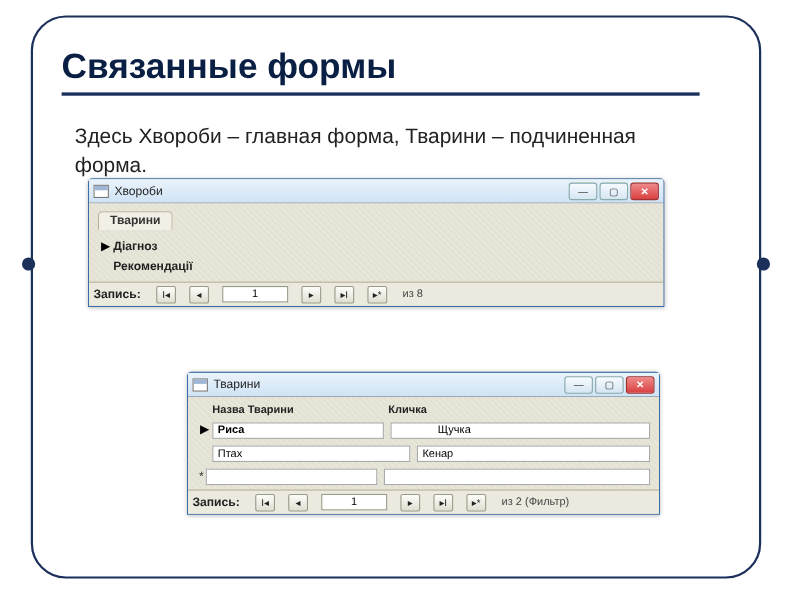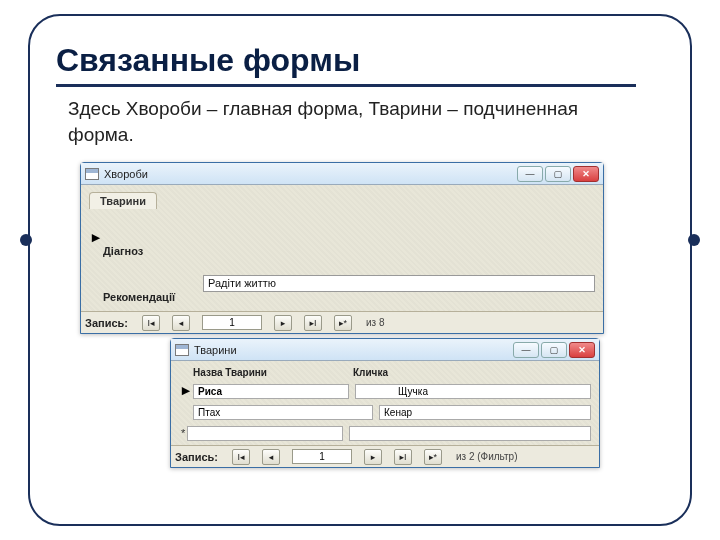--- a/index.html
+++ b/index.html
@@ -28,21 +28,21 @@
     color: #0a1f44;
   }
   .title-underline {
     position: absolute;
     left: 56px; top: 84px;
     width: 580px; height: 3px;
     background: #1a2f5a;
   }
   .desc {
     position: absolute;
-    left: 68px; top: 96px;
+    left: 68px; top: 112px;
     width: 560px;
     font-size: 19px;
     color: #222;
     line-height: 1.35;
   }
   .dot { position:absolute; width:12px; height:12px; background:#1a2f5a; border-radius:50%; }
 
   
   .win {
     position: absolute;
@@ -105,21 +105,21 @@
     margin-bottom: 2px;
   }
   .record-row {
     display:flex; align-items:center;
     margin-top: 6px;
   }
   .selarrow {
     width: 14px; text-align:center; font-size:11px; color:#000;
   }
   .flabel {
-    width: 100px; font-size:11px; font-weight:bold; color:#222;margin-top:28px;
+    width: 100px; font-size:11px; font-weight:bold; color:#222;
   }
   .finput {
     flex: 1;
     height: 17px;
     border: 1px solid #999;
     background: #fff;
     font-size: 11px;
     padding: 0 4px;
     line-height: 15px;
     color:#111;
@@ -184,21 +184,20 @@
   </div>
   <div class="formbody">
     <span class="tab">Тварини</span>
     <div class="record-row">
       <div class="selarrow">▶</div>
       <div class="flabel">Діагноз</div>
     </div>
     <div class="record-row">
       <div class="selarrow"></div>
       <div class="flabel">Рекомендації</div>
-      <input class="finput" value="Радіти життю" style="">
     </div>
   </div>
   <div class="navbar">
     <span class="navlabel">Запись:</span>
     <div class="navbtn">I◂</div>
     <div class="navbtn">◂</div>
     <div class="navnum">1</div>
     <div class="navbtn">▸</div>
     <div class="navbtn">▸I</div>
     <div class="navbtn">▸*</div>

